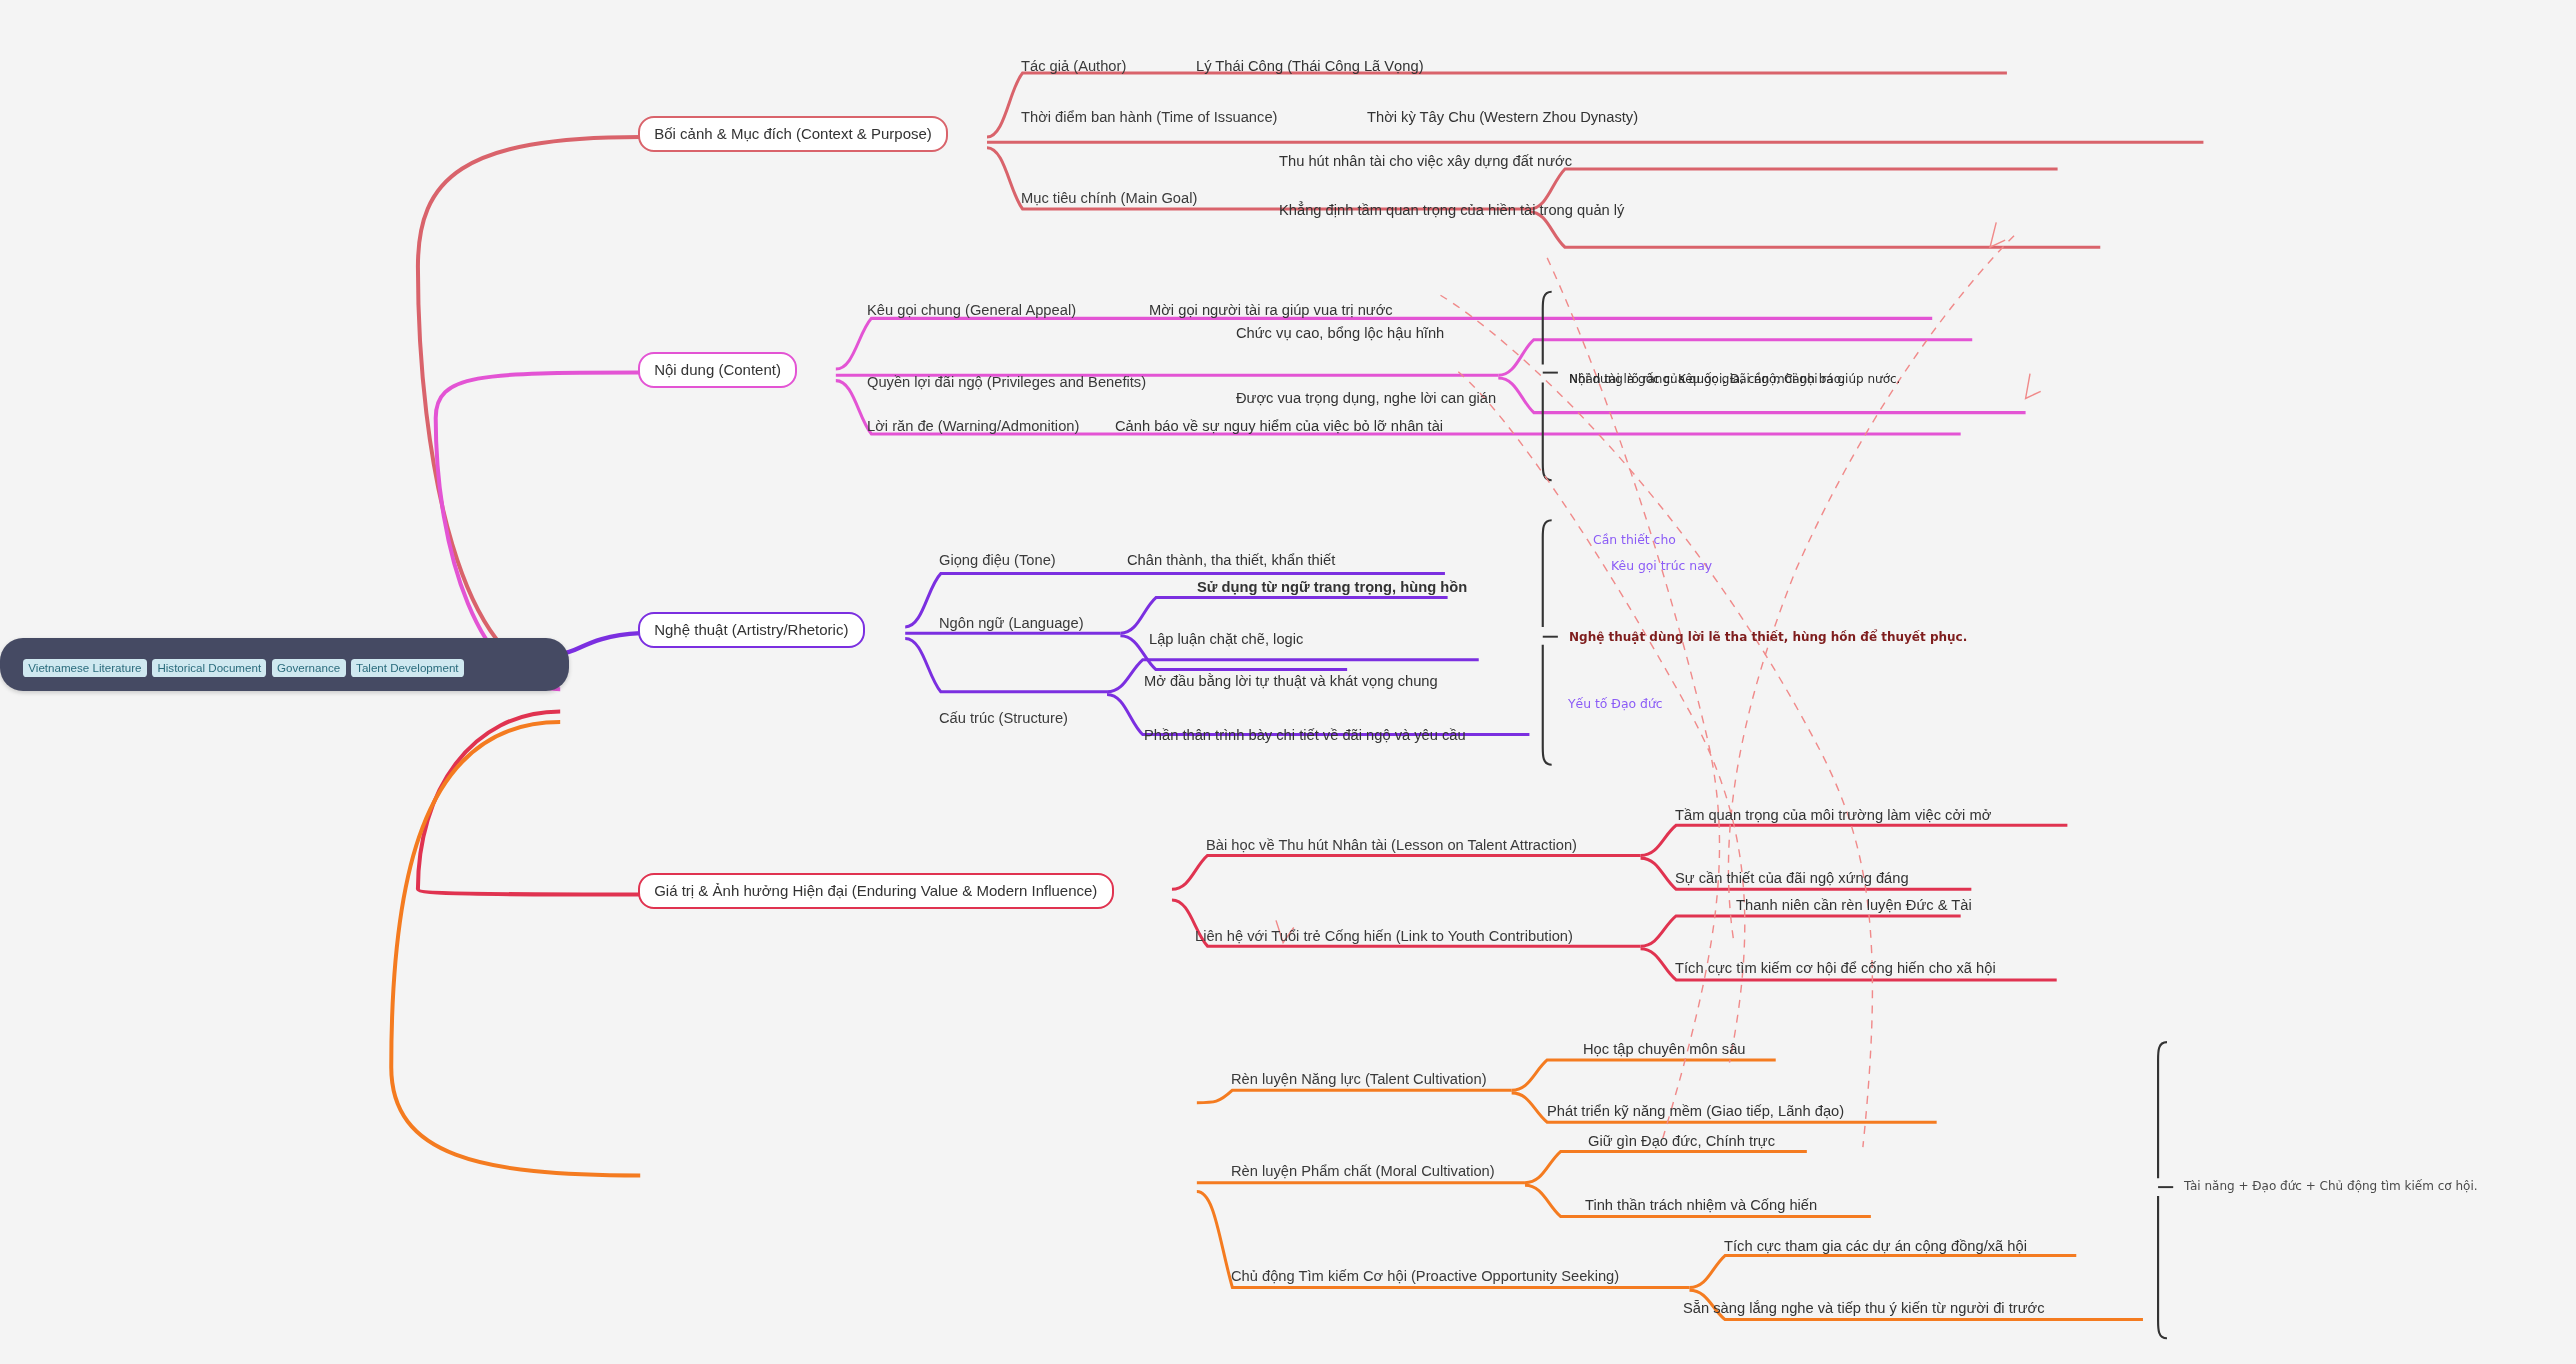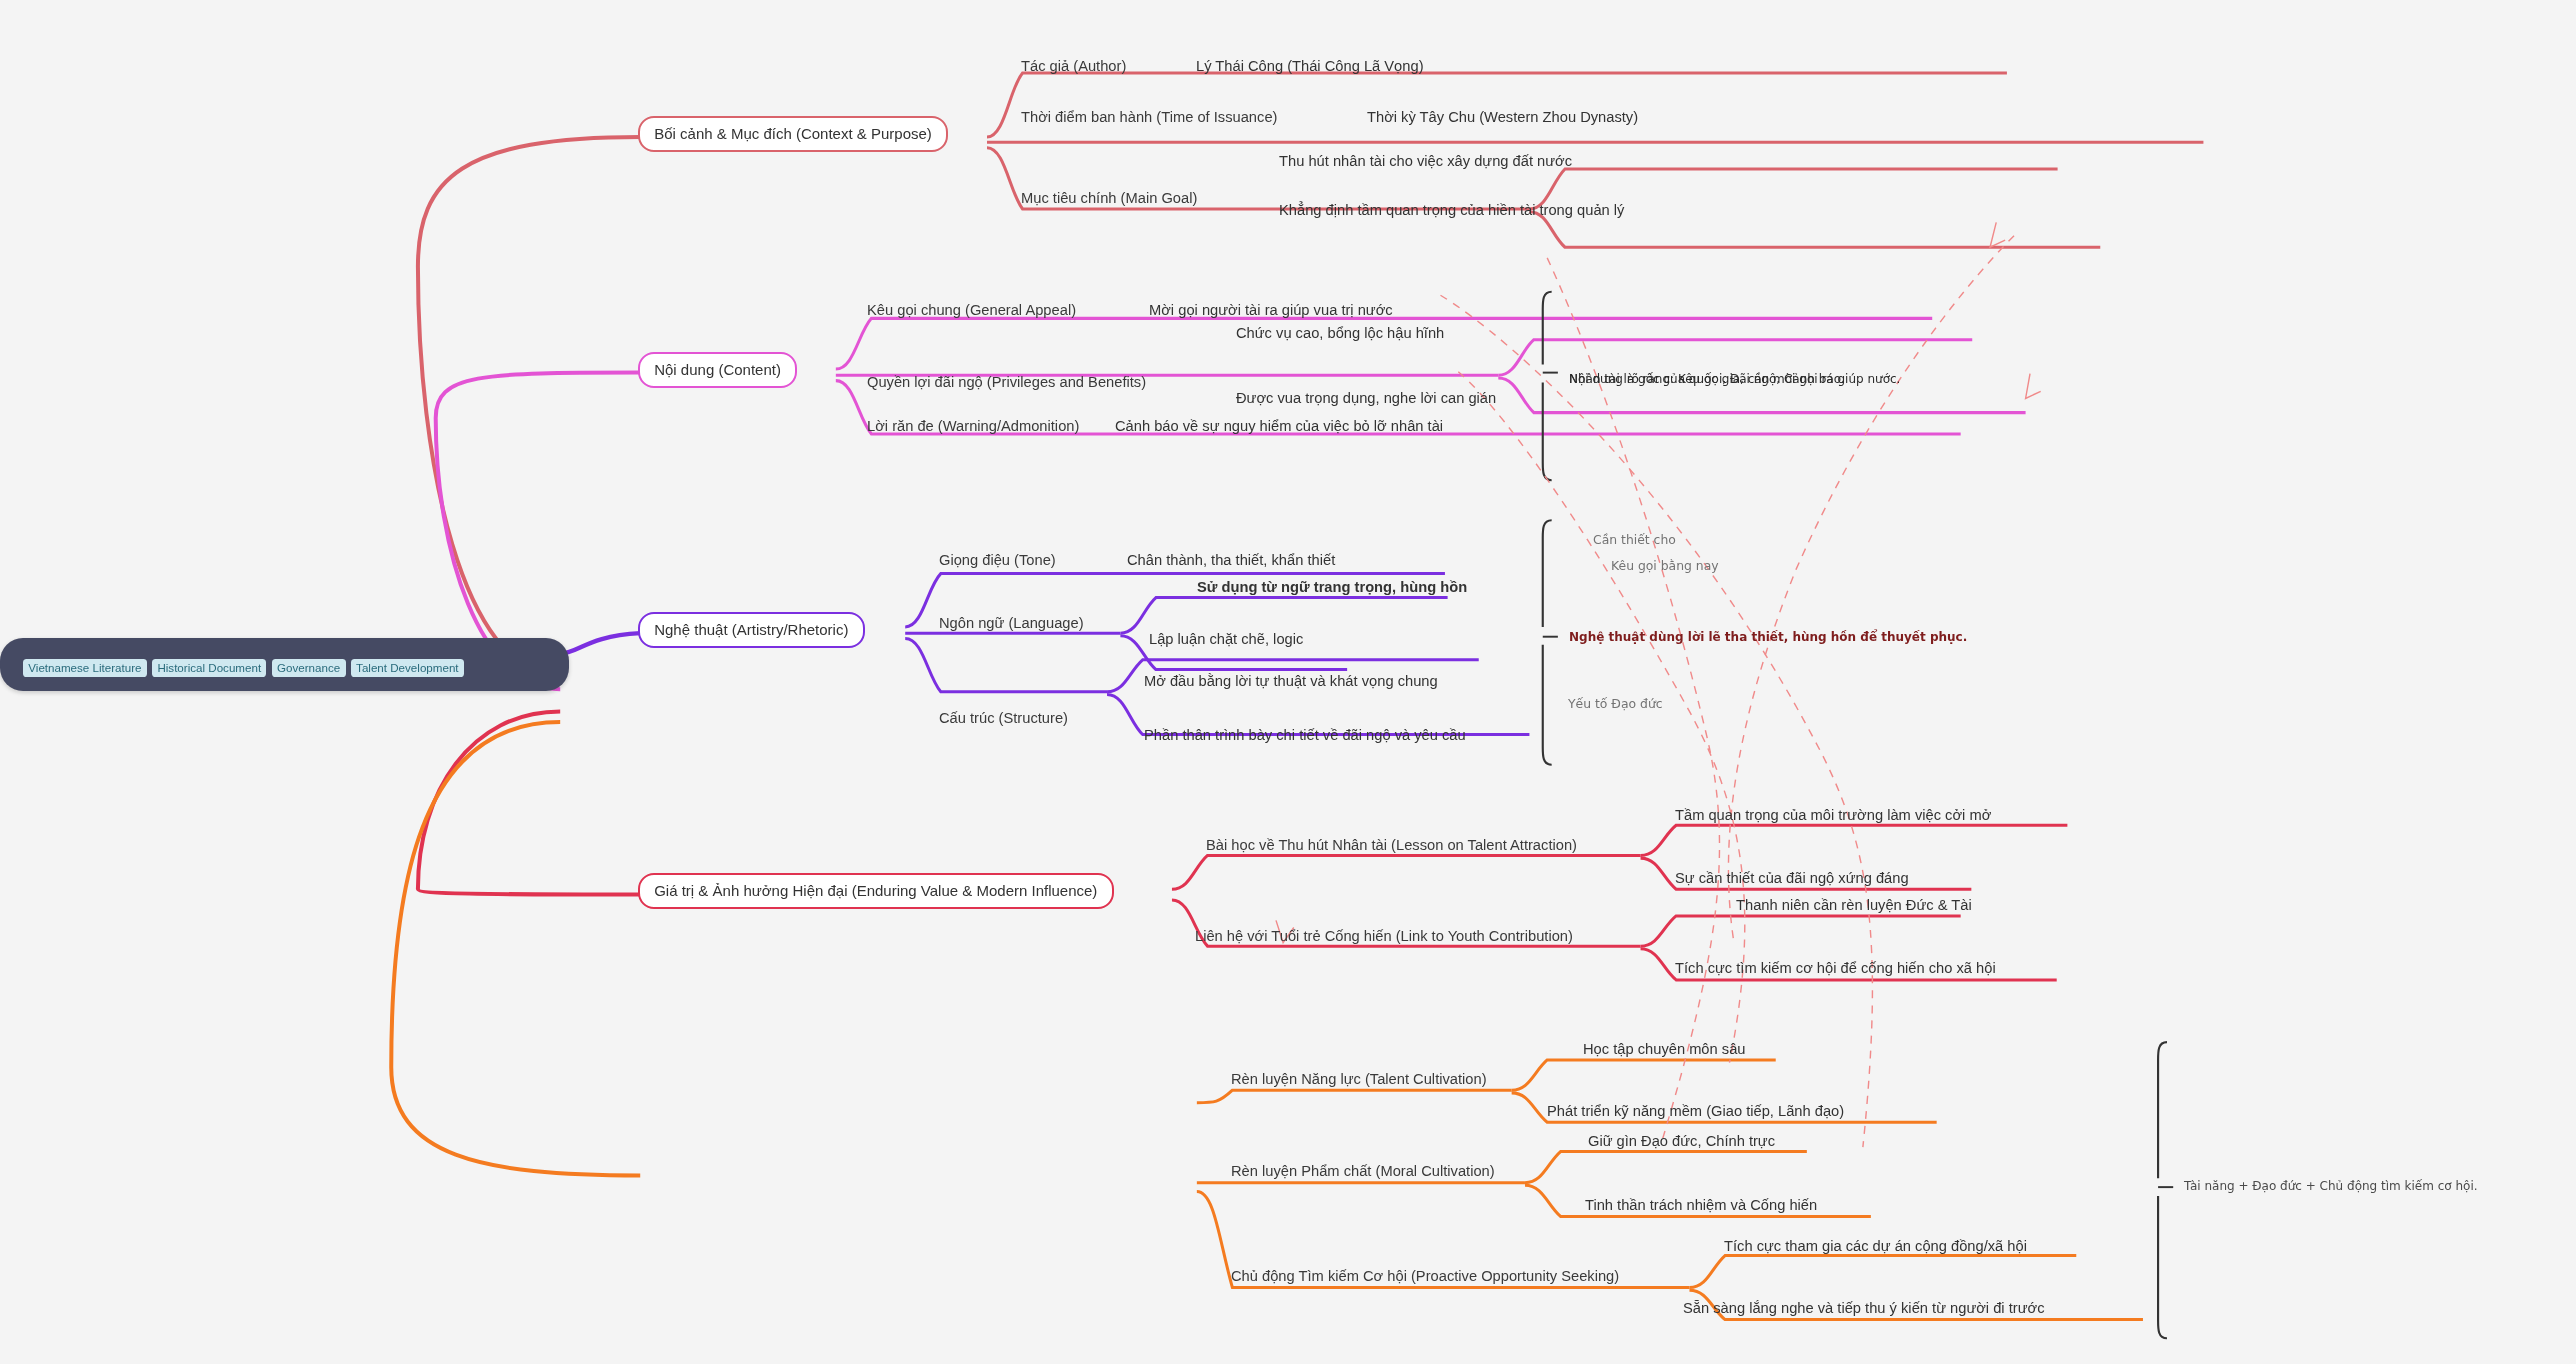--- a/index.html
+++ b/index.html
@@ -46,21 +46,21 @@
     position:absolute;font-size:14.7px;color:#3a3a3a;
     white-space:nowrap;line-height:18px;
   }
   .lbl.leaf{font-size:14.7px;color:#333;}
   .note{
     position:absolute;font-size:12px;color:#4a4a4a;white-space:nowrap;
     font-family:"DejaVu Sans",sans-serif;
   }
   .note.bold{font-weight:bold;color:#7f1d1d;}
   .xlbl{
-    position:absolute;font-size:12.4px;color:#737373;white-space:nowrap;
+    position:absolute;font-size:12.4px;color:#8b5cf6;white-space:nowrap;
     font-family:"DejaVu Sans",sans-serif;
   }
   .overlap{position:absolute;}
   .overlap .o1,.overlap .o2{
     position:absolute;left:0;top:0;white-space:nowrap;
     font-size:12px;color:#2b2b2b;font-family:"DejaVu Sans",sans-serif;
   }
 </style>
 </head>
 <body>
@@ -167,21 +167,21 @@
 
   <div class="lbl" style="left:939px;top:614px;">Ngôn ngữ (Language)</div>
   <div class="lbl leaf" style="left:1197px;top:578px;font-weight:bold;">Sử dụng từ ngữ trang trọng, hùng hồn</div>
   <div class="lbl leaf" style="left:1149px;top:630px;">Lập luận chặt chẽ, logic</div>
   <div class="lbl" style="left:939px;top:709px;">Cấu trúc (Structure)</div>
   <div class="lbl leaf" style="left:1144px;top:672px;">Mở đầu bằng lời tự thuật và khát vọng chung</div>
   <div class="lbl leaf" style="left:1144px;top:726px;">Phần thân trình bày chi tiết về đãi ngộ và yêu cầu</div>
   <div class="note bold" style="left:1569px;top:630px;">Nghệ thuật dùng lời lẽ tha thiết, hùng hồn để thuyết phục.</div>
 
   <div class="xlbl" style="left:1593px;top:532px;">Cần thiết cho</div>
-  <div class="xlbl" style="left:1611px;top:558px;">Kêu gọi bằng nay</div>
+  <div class="xlbl" style="left:1611px;top:558px;">Kêu gọi trúc nay</div>
   <div class="xlbl" style="left:1568px;top:696px;">Yếu tố Đạo đức</div>
 
   <div class="node" style="left:638px;top:873px;border-color:#e03350;">Giá trị &amp; Ảnh hưởng Hiện đại (Enduring Value &amp; Modern Influence)</div>
   <div class="lbl" style="left:1206px;top:836px;">Bài học về Thu hút Nhân tài (Lesson on Talent Attraction)</div>
   <div class="lbl leaf" style="left:1675px;top:806px;">Tầm quan trọng của môi trường làm việc cởi mở</div>
   <div class="lbl leaf" style="left:1675px;top:869px;">Sự cần thiết của đãi ngộ xứng đáng</div>
   <div class="lbl" style="left:1195px;top:927px;">Liên hệ với Tuổi trẻ Cống hiến (Link to Youth Contribution)</div>
   <div class="lbl leaf" style="left:1736px;top:896px;text-align:right;">Thanh niên cần rèn luyện Đức &amp; Tài</div>
   <div class="lbl leaf" style="left:1675px;top:959px;">Tích cực tìm kiếm cơ hội để cống hiến cho xã hội</div>
 

